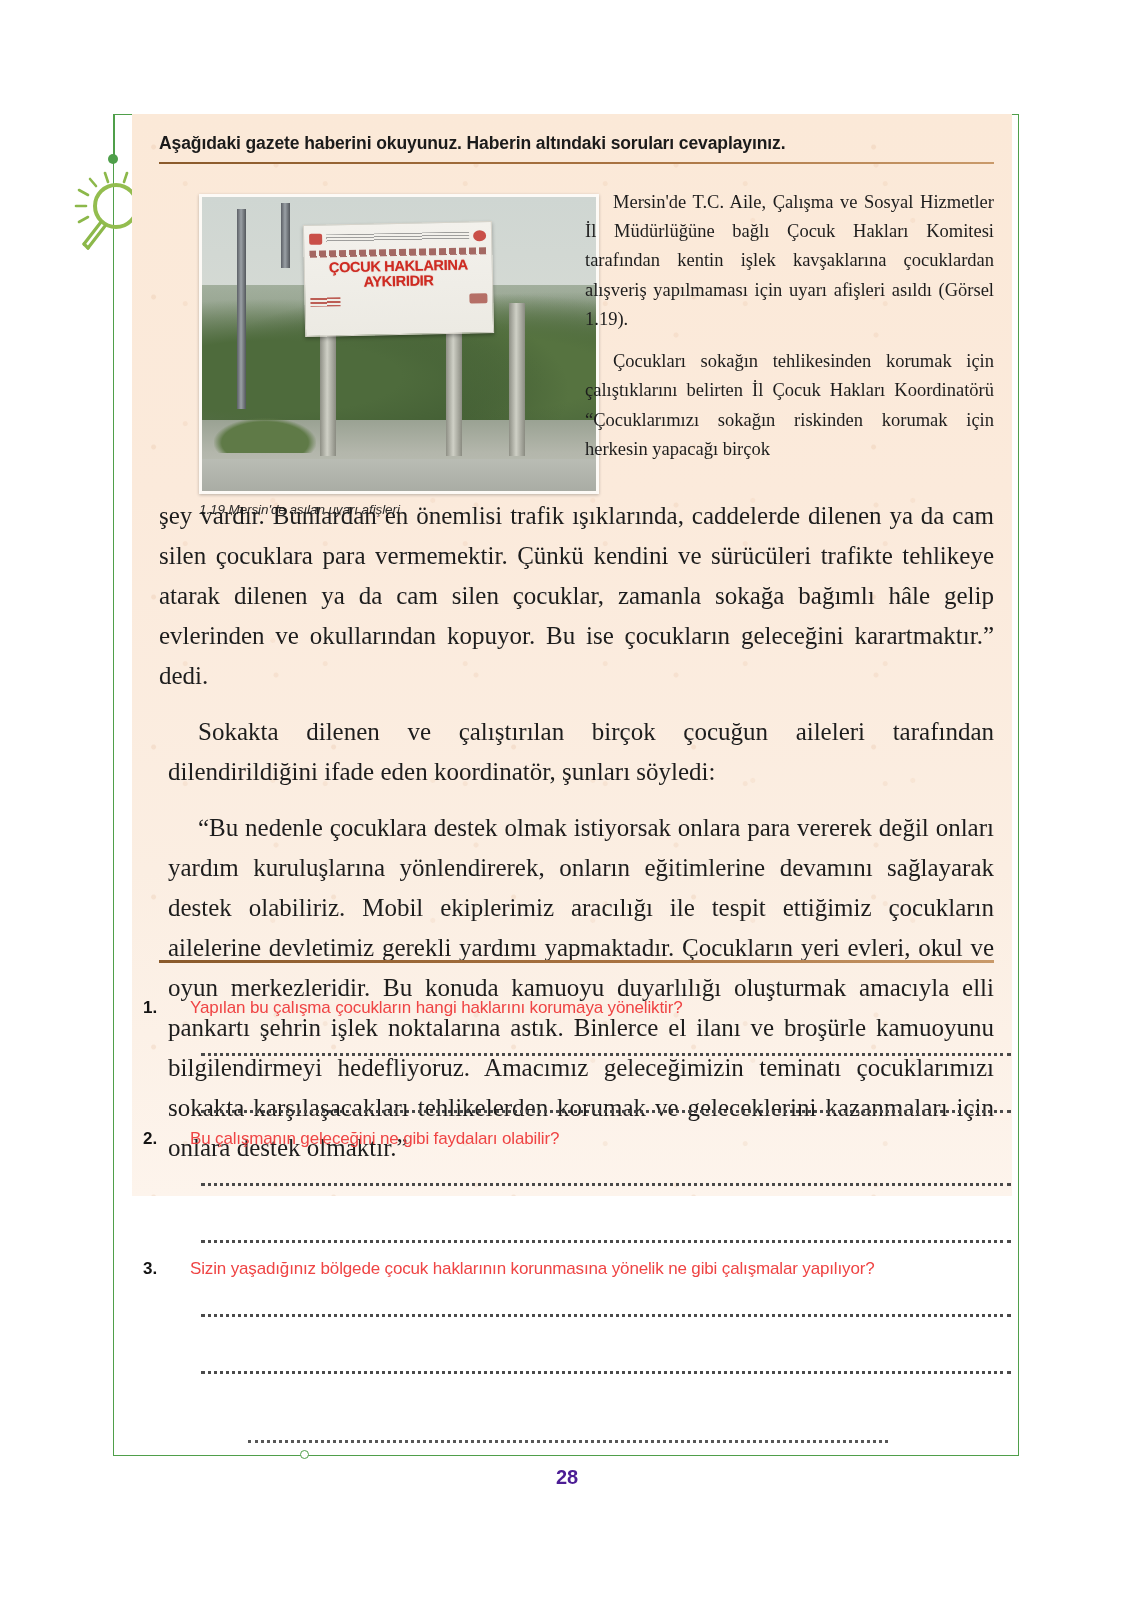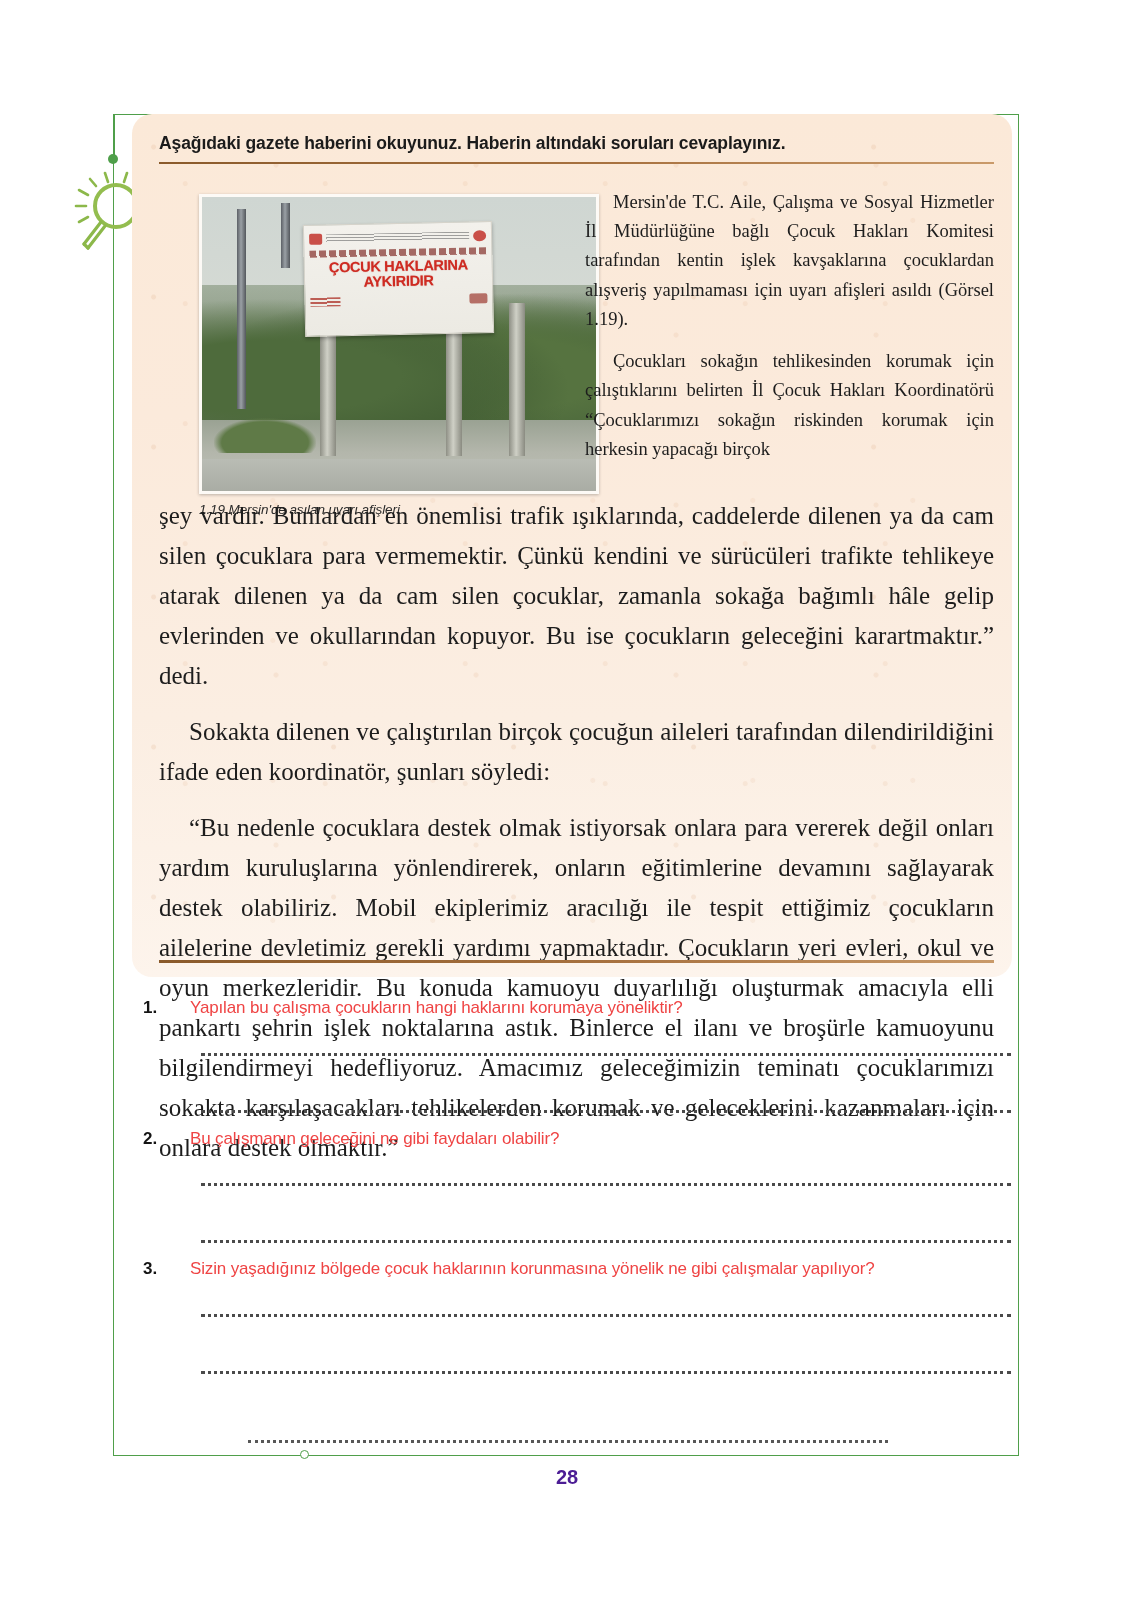--- a/index.html
+++ b/index.html
@@ -74,23 +74,22 @@
     width: 92px;
     height: 100px;
   }
 
   
   #article-panel {
     position: absolute;
     left: 132px;
     top: 114px;
     width: 880px;
-    height: 863px;
+    height: 1082px;
     background: linear-gradient(180deg,#fbe9d8 0%, #fbeadb 35%, #fbeee2 70%, #fdf4ec 100%);
-    border-radius: 20px;
   }
   #panel-texture {
     position: absolute;
     inset: 0;
     background-image:
       radial-gradient(circle at 12% 22%, rgba(224,176,140,.22) 0 2px, transparent 3px),
       radial-gradient(circle at 38% 58%, rgba(224,176,140,.16) 0 2px, transparent 3px),
       radial-gradient(circle at 72% 30%, rgba(224,176,140,.18) 0 2px, transparent 3px),
       radial-gradient(circle at 88% 76%, rgba(224,176,140,.14) 0 2px, transparent 3px);
     background-size: 180px 150px, 140px 120px, 200px 170px, 160px 140px;
@@ -249,21 +248,21 @@
     top: 382px;
     width: 835px;
   }
   #body-flow p {
     margin: 0 0 16px 0;
     font-size: 25px;
     line-height: 1.60;
     text-align: justify;
     color: #1d1d1d;
   }
-  #body-flow p.indent { text-indent: 30px; }
+  #body-flow p.indent { text-indent: 30px; margin-left: 9px; }
   #body-flow p.noindent { text-indent: 0; }
 
   #source-line {
     position: absolute;
     left: 27px;
     top: 819px;
     width: 835px;
     text-align: right;
     font-size: 14px;
     font-style: italic;

